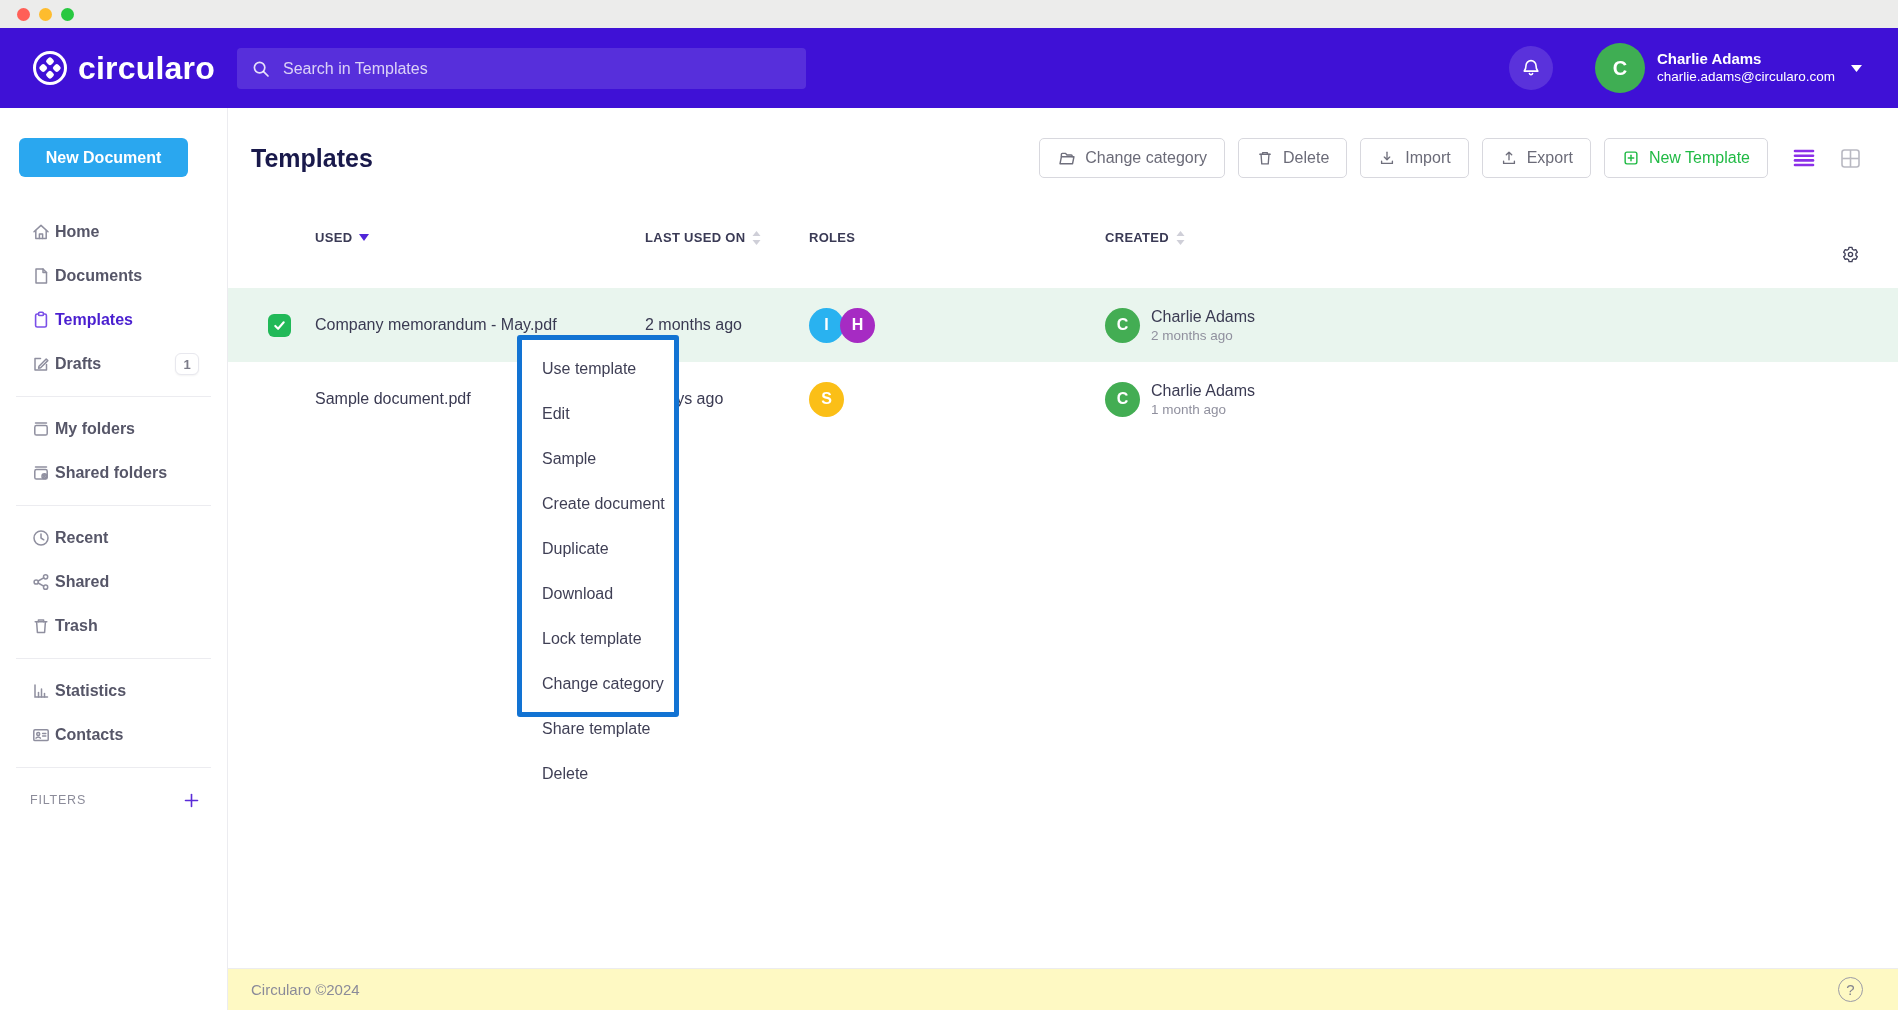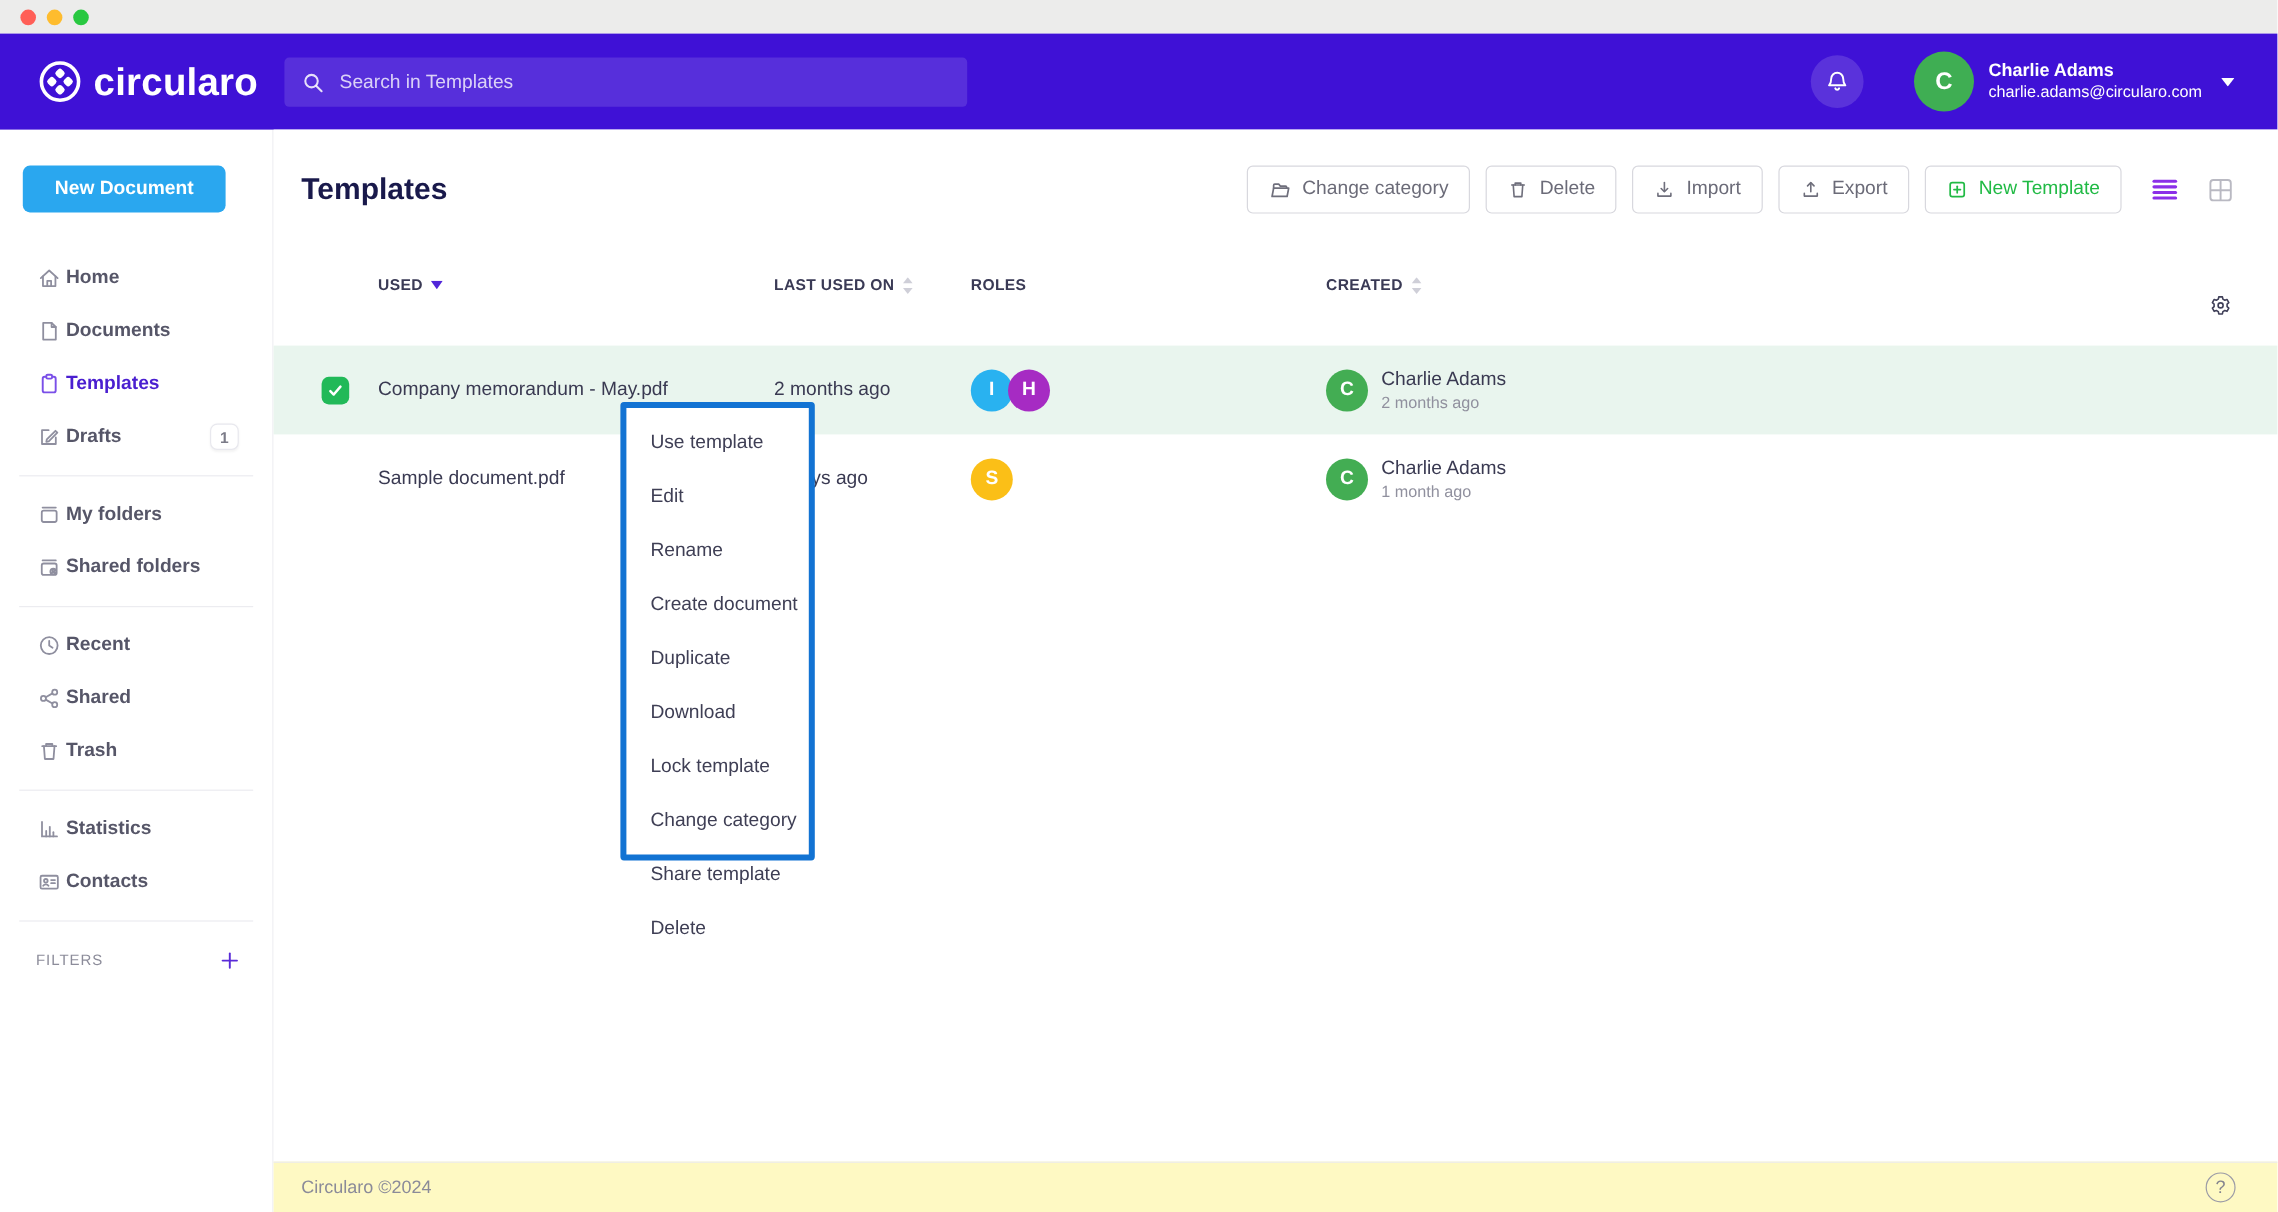--- a/index.html
+++ b/index.html
@@ -473,21 +473,21 @@
         <span class="footer-text">Circularo ©2024</span>
         <span class="help-circle">?</span>
       </div>
     </div>
   </div>
 
   <div class="ctx-menu">
     <ul>
       <li>Use template</li>
       <li>Edit</li>
-      <li>Rename</li>
+      <li>Sample</li>
       <li>Create document</li>
       <li>Duplicate</li>
       <li>Download</li>
       <li>Lock template</li>
       <li>Change category</li>
       <li>Share template</li>
       <li>Delete</li>
     </ul>
   </div>
 

